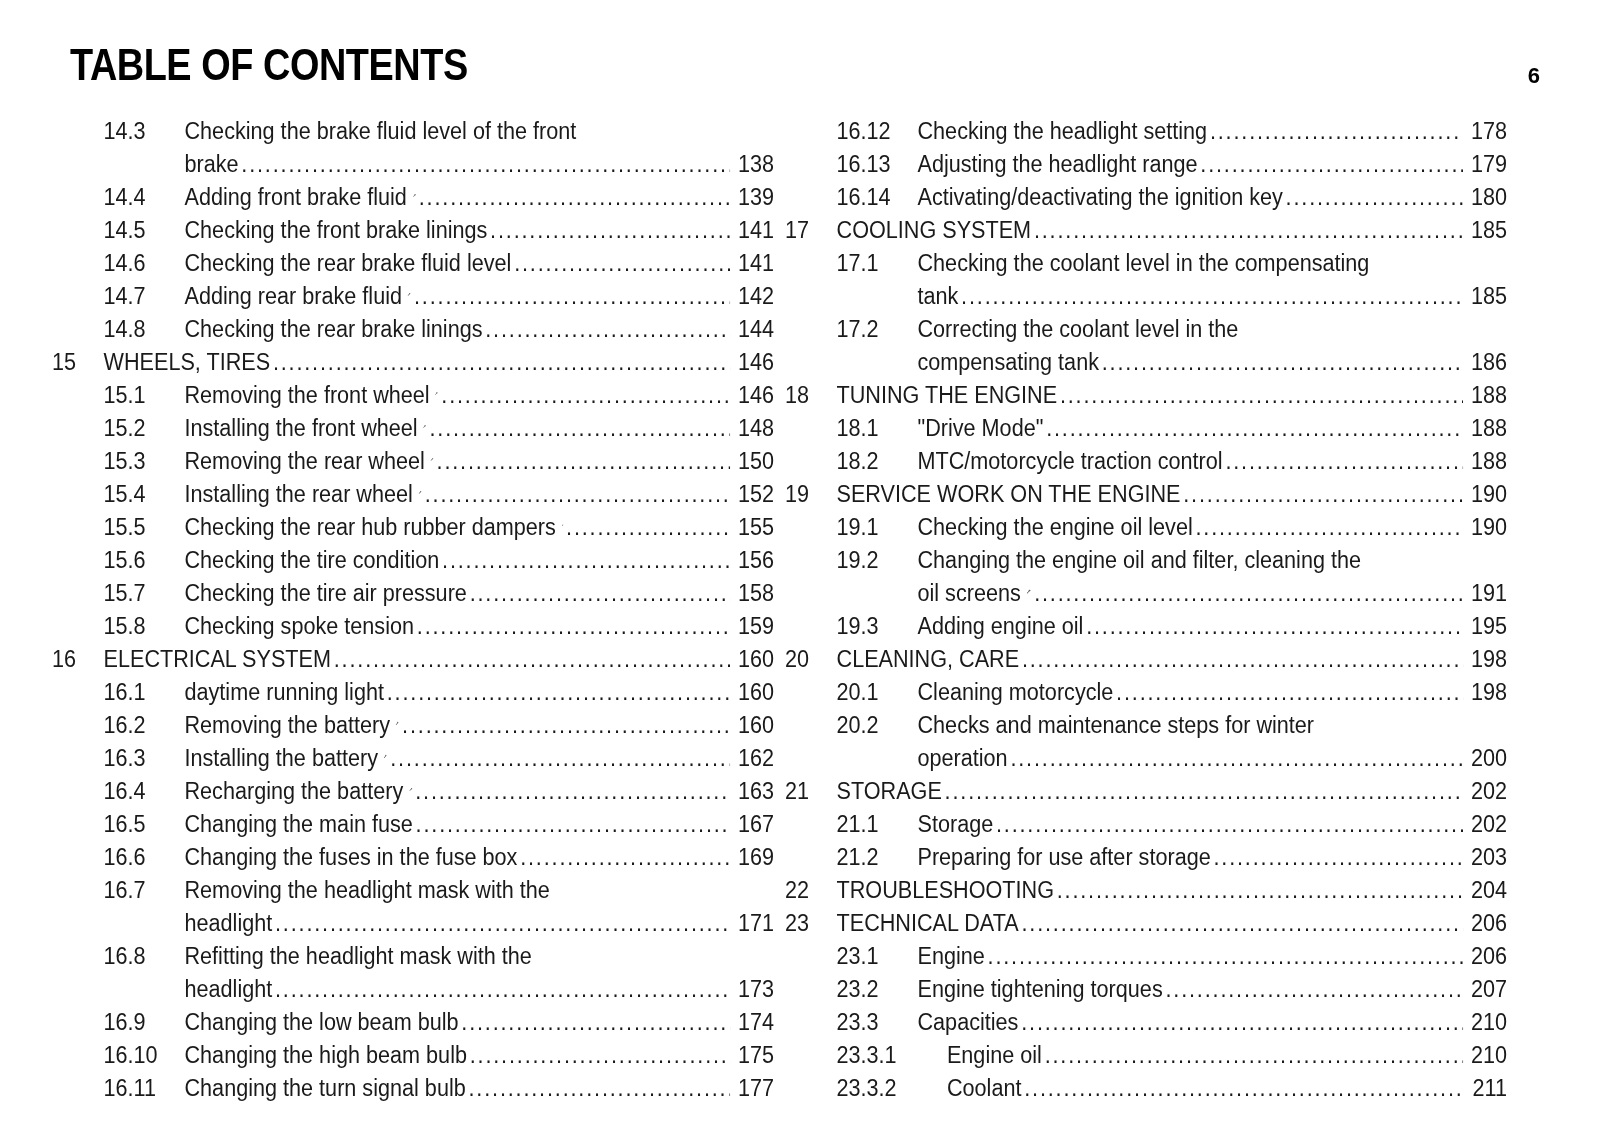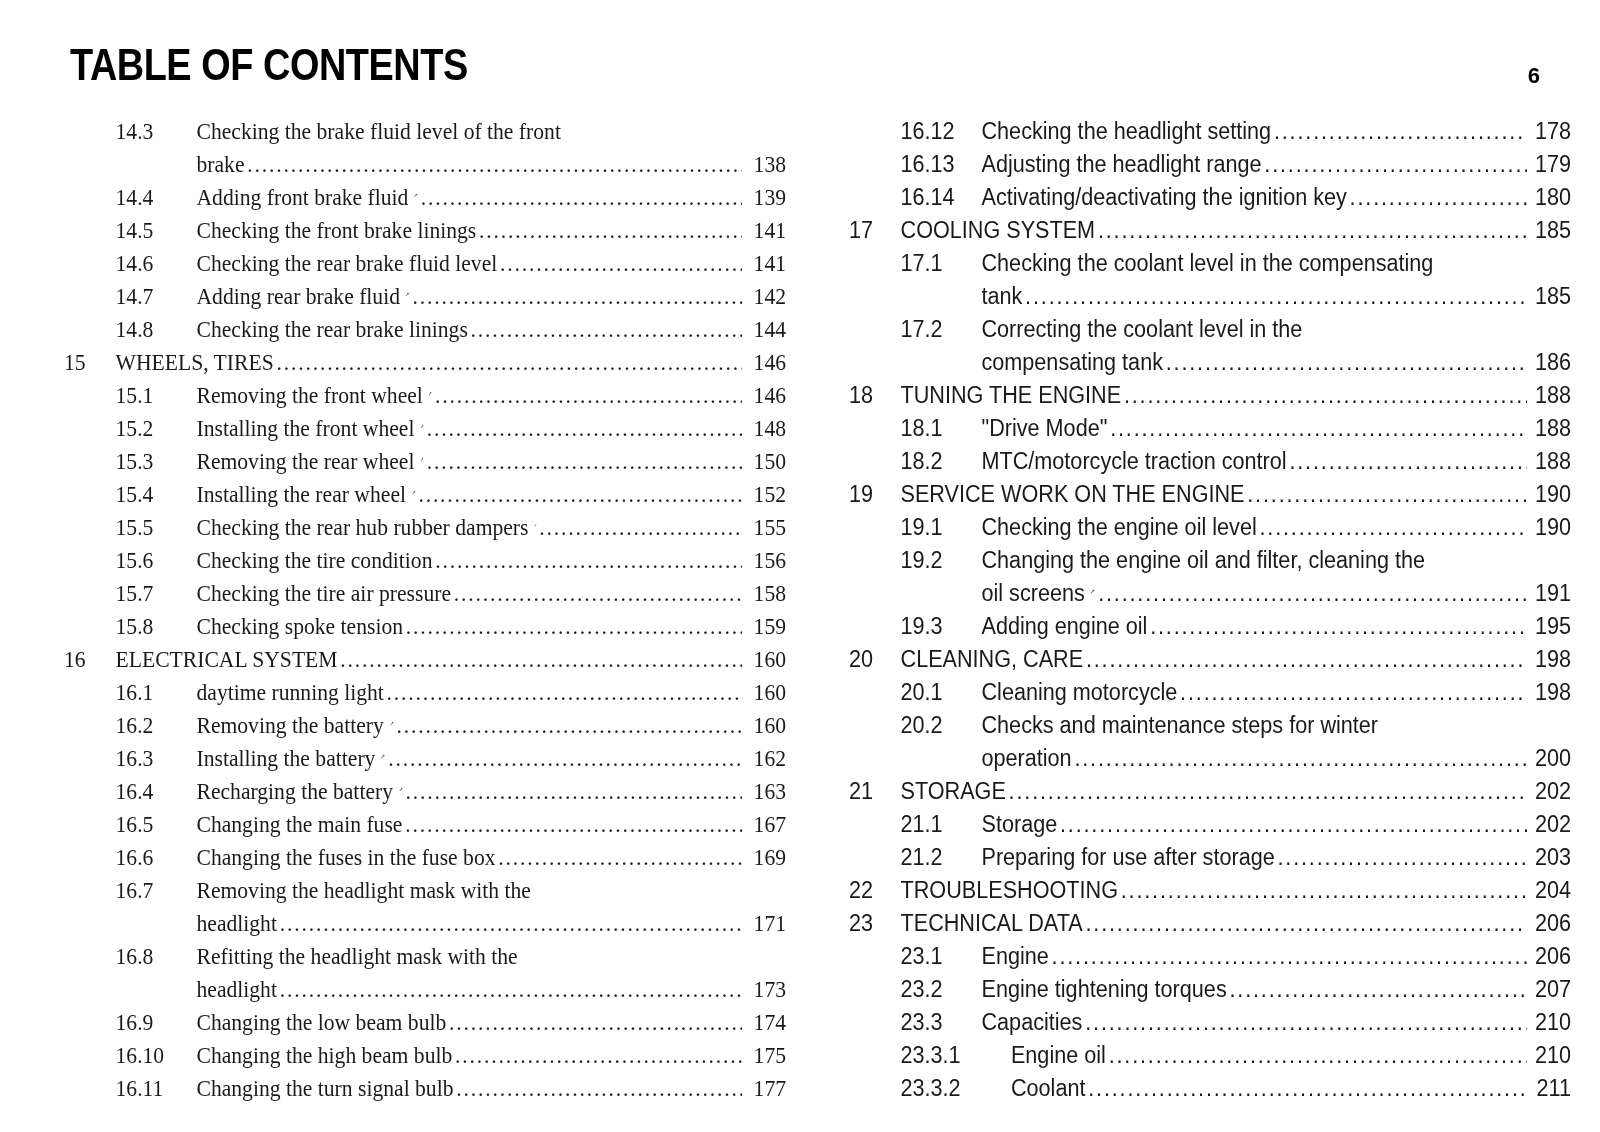--- a/index.html
+++ b/index.html
@@ -14,22 +14,22 @@
       transform: scaleX(0.86); transform-origin: left top;
       color: #000; margin: 0;
     }
     .page-number {
       position: absolute; right: 60px; top: 63px;
       font-weight: bold; font-size: 22px; color: #000;
     }
     .column {
       position: absolute; top: 115px;
     }
-    .col-left { left: 64px; width: 722px; font-family: Liberation Serif, serif; }
-    .col-right { left: 849px; width: 722px; }
+    .col-left { left: 52px; width: 722px; }
+    .col-right { left: 785px; width: 722px; }
     .entry {
       position: relative;
       font-size: 23.5px; line-height: 33px;
       transform: scaleX(0.92); transform-origin: left top;
       width: 108.7%;
     }
     .entry .num { position: absolute; top: 0; white-space: nowrap; }
     .entry .body { position: relative; }
     .entry .line { display: block; white-space: nowrap; }
     .entry .last-line { display: flex; align-items: baseline; white-space: nowrap; }

